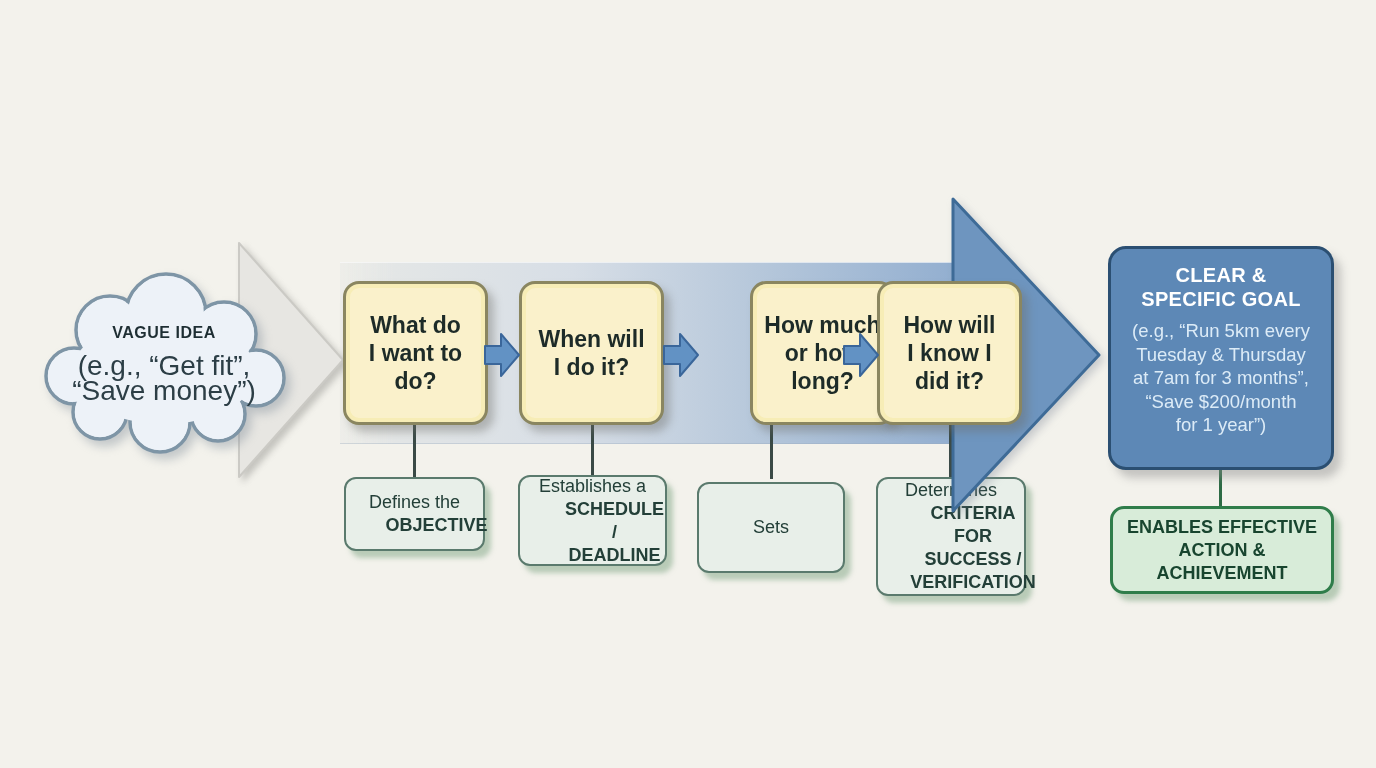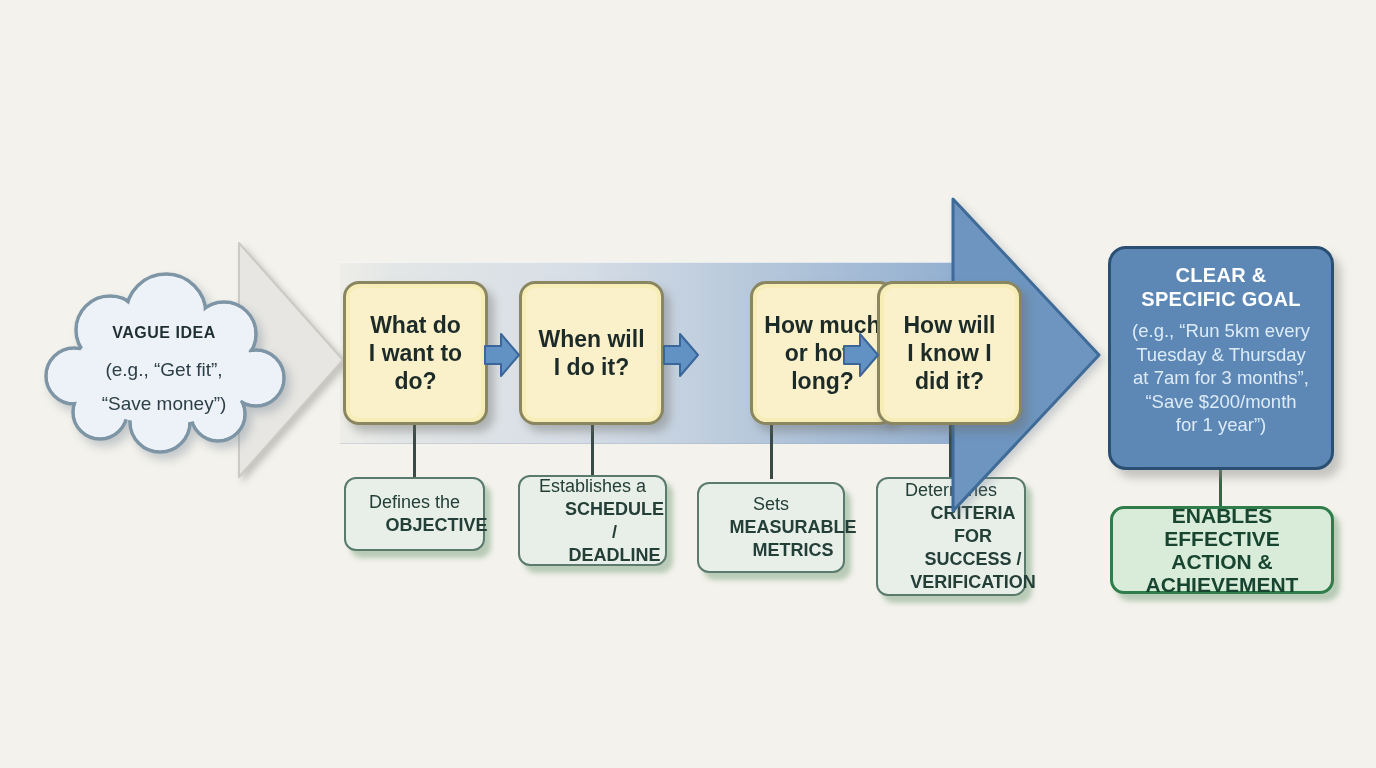--- a/index.html
+++ b/index.html
@@ -20,21 +20,21 @@
               filter:drop-shadow(4px 4px 3px rgba(140,140,135,0.45));}
   .gray-arrow polygon{fill:var(--gray-arrow-fill);stroke:var(--gray-arrow-border);stroke-width:2;stroke-linejoin:round;}
 
   
   .cloud-wrap{position:absolute;left:38px;top:272px;width:252px;height:190px;z-index:5;}
   .cloud-svg{position:absolute;left:0;top:0;filter:drop-shadow(5px 6px 5px rgba(125,138,150,0.4));}
   .cloud-stroke circle{fill:var(--cloud-fill);stroke:var(--cloud-border);stroke-width:3.5;}
   .cloud-fillonly circle,.cloud-fillonly ellipse{fill:var(--cloud-fill);}
   .cloud-text{position:absolute;left:20px;top:46px;width:212px;text-align:center;z-index:2;}
   .cloud-title{font-size:16px;font-weight:bold;letter-spacing:0.5px;color:var(--cloud-text);line-height:30px;}
-  .cloud-example{font-size:19px;color:var(--cloud-sub-text);line-height:34px;margin-top:5px;}
+  .cloud-example{font-size:28px;color:var(--cloud-sub-text);line-height:25px;margin-top:5px;}
 
   
   .qbox{position:absolute;top:281px;width:145px;height:144px;z-index:5;
         background:var(--question-fill);border:3px solid var(--question-border);border-radius:16px;
         box-shadow:6px 7px 8px rgba(108,108,102,0.40), inset 0 0 0 4px rgba(247,236,180,0.95);
         display:flex;align-items:center;justify-content:center;box-sizing:border-box;
         font-size:23px;font-weight:bold;color:var(--question-text);text-align:center;line-height:28px;}
   .qb1{left:343px;} .qb2{left:519px;} .qb3{left:702px;margin-left:48px;} .qb4{left:877px;}
 
   
@@ -65,21 +65,21 @@
             box-shadow:7px 8px 8px rgba(140,140,140,0.45);
             display:flex;flex-direction:column;align-items:center;padding-top:14px;text-align:center;}
   .goal-title{font-size:20px;font-weight:bold;color:var(--goal-title-text);line-height:24px;letter-spacing:0.3px;text-align:center;}
   .goal-example{font-size:18.5px;color:var(--goal-example-text);line-height:23.5px;margin-top:8px;}
 
   
   .outcome-box{position:absolute;left:1110px;top:506px;width:224px;height:88px;z-index:5;box-sizing:border-box;
                background:var(--outcome-fill);border:3px solid var(--outcome-border);border-radius:14px;
                box-shadow:6px 7px 5px rgba(125,165,130,0.5);
                display:flex;align-items:center;justify-content:center;text-align:center;
-               font-size:21px;font-weight:bold;color:var(--outcome-text);line-height:23px;}
+               font-size:18px;font-weight:bold;color:var(--outcome-text);line-height:23px;}
 
   .multiline{white-space:pre-line;}
 </style>
 </head>
 <body>
 
 <div class="canvas">
 
   <div class="band"></div>
 
@@ -131,22 +131,20 @@
     <span class="note-lead">Defines the</span>
     <span class="note-emphasis multiline">OBJECTIVE</span>
   </div>
   <div class="note nt2">
     <span class="note-lead">Establishes a</span>
     <span class="note-emphasis multiline">SCHEDULE /
 DEADLINE</span>
   </div>
   <div class="note nt3">
     <span class="note-lead">Sets</span>
-    <span class="note-emphasis multiline">MEASURABLE
-METRICS</span>
   </div>
   <div class="note nt4">
     <span class="note-lead">Determines</span>
     <span class="note-emphasis multiline">CRITERIA FOR
 SUCCESS /
 VERIFICATION</span>
   </div>
 
   <div class="qbox qb1 multiline">What do
 I want to

